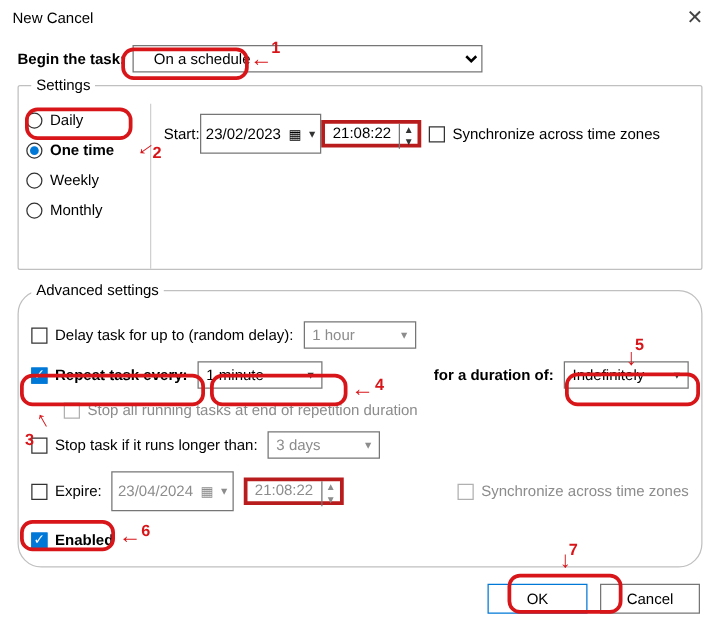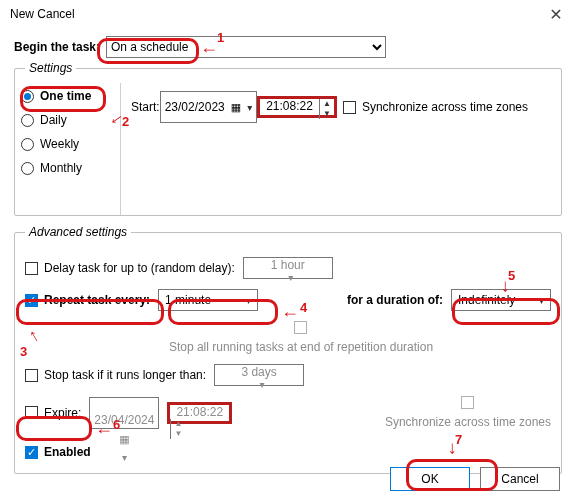--- a/index.html
+++ b/index.html
@@ -22,40 +22,39 @@
   }
   .titlebar-title { font-size: 12px; }
   .close-x { font-size: 16px; color: #444; width: 20px; text-align: center; }
   .content { padding: 4px 14px 0 14px; }
   .row { display: flex; align-items: center; gap: 6px; }
   .label-bold { font-weight: bold; }
   .begin-row { margin: 4px 0 10px 0; }
   select, input[type="text"] {
     font: inherit;
     font-size: 12px;
-    padding: 2px 0;
+    padding: 2px 12px;
     border: 1px solid #767676;
     background: #fff;
     height: 22px;
   }
   select.wide { width: 280px; }
   .fieldset {
     position: relative;
     border: 1px solid #c0c0c0;
     border-radius: 2px;
     margin-top: 8px;
     padding-top: 14px;
   }
   .fieldset-legend {
     position: absolute;
     top: -8px;
     left: 10px;
     background: #fff;
     padding: 0 4px;
-    font-style: italic;
   }
   .settings-box { height: 148px; display: flex; }
   .settings-left {
     width: 106px;
     border-right: 1px solid #d0d0d0;
     padding: 6px 6px;
     display: flex;
     flex-direction: column;
     gap: 10px;
   }
@@ -99,21 +98,21 @@
   .checkbox.checked { background: #0078d7; border-color: #0078d7; }
   .adv-body { padding: 10px 10px 14px 10px; display: flex; flex-direction: column; gap: 10px; }
   .adv-row { display: flex; align-items: center; gap: 8px; }
   .adv-row .lbl { white-space: nowrap; }
   .sel-sm {
     display: inline-flex; align-items: center; justify-content: space-between;
     border: 1px solid #767676; height: 22px; padding: 0 6px;
     width: 90px; background: #fff;
   }
   .sel-sm .chev { margin-left: 6px; }
-  .disabled, .disabled * { color: #8c8c8c !important; flex-direction: column; }
+  .disabled, .disabled * { color: #8c8c8c !important; }
   .disabled .sel-sm, .disabled .checkbox, .disabled .date-combo, .disabled .spinner {
     border-color: #b0b0b0;
   }
   .bottom-btns {
     position: absolute;
     bottom: 12px; right: 16px;
     display: flex; gap: 10px;
   }
   .btn {
     width: 80px; height: 24px;
@@ -156,26 +155,26 @@
     <span class="label-bold">Begin the task:</span>
     <select class="wide">
       <option>On a schedule</option>
     </select>
   </div>
 
   <div class="fieldset settings-box">
     <span class="fieldset-legend">Settings</span>
     <div class="settings-left">
       <label class="radio-row">
+        <span class="radio-dot"></span>
+        <span>Daily</span>
+      </label>
+      <label class="radio-row">
         <span class="radio-dot checked"></span>
         <span class="label-bold">One time</span>
-      </label>
-      <label class="radio-row">
-        <span class="radio-dot"></span>
-        <span>Daily</span>
       </label>
       <label class="radio-row">
         <span class="radio-dot"></span>
         <span>Weekly</span>
       </label>
       <label class="radio-row">
         <span class="radio-dot"></span>
         <span>Monthly</span>
       </label>
     </div>
@@ -195,21 +194,21 @@
           </span>
         </span>
         <label class="row" style="margin-left:6px;">
           <span class="checkbox"></span>
           <span>Synchronize across time zones</span>
         </label>
       </div>
     </div>
   </div>
 
-  <div class="fieldset" style="margin-top:16px;">
+  <div class="fieldset" style="margin-top:16px;border-radius:19px;">
     <span class="fieldset-legend">Advanced settings</span>
     <div class="adv-body">
 
       <div class="adv-row">
         <label class="row">
           <span class="checkbox"></span>
           <span class="lbl">Delay task for up to (random delay):</span>
         </label>
         <span class="sel-sm disabled">
           <span>1 hour</span>

